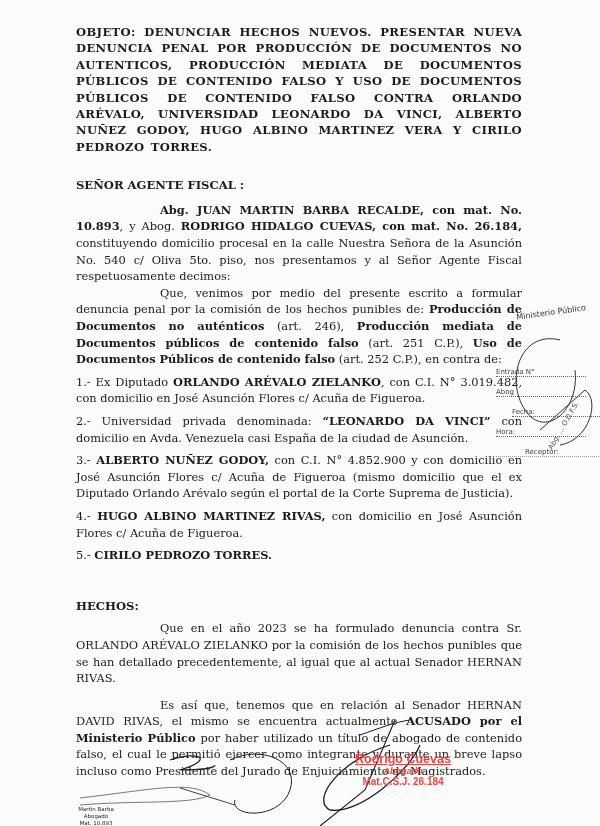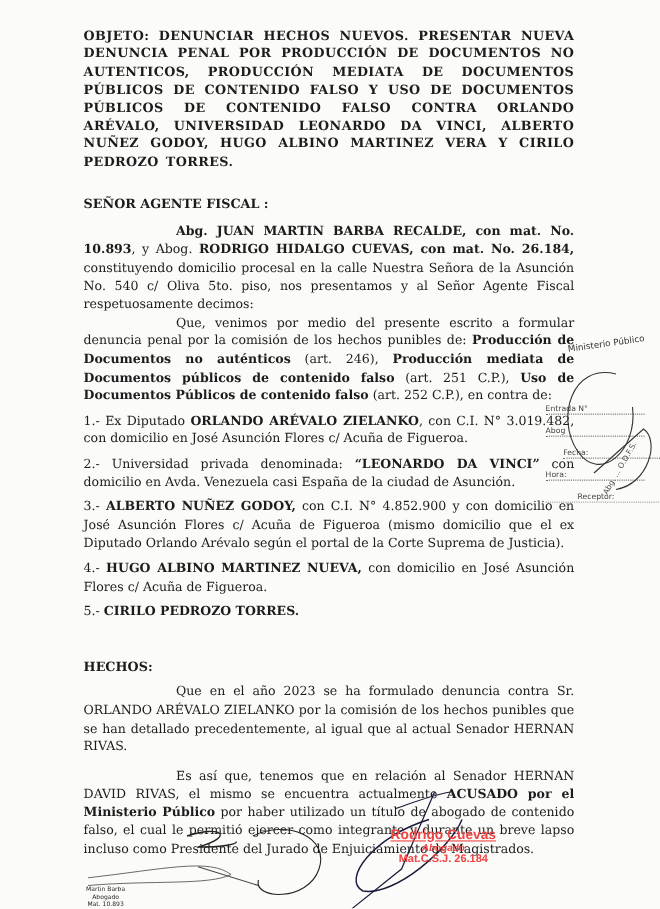--- a/index.html
+++ b/index.html
@@ -48,21 +48,21 @@
 
     <div class="salutation">SEÑOR AGENTE FISCAL :</div>
 
     <p class="intro"><b>Abg. JUAN MARTIN BARBA RECALDE, con mat. No. 10.893</b><span>, y Abog. </span><b>RODRIGO HIDALGO CUEVAS, con mat. No. 26.184,</b><span> constituyendo domicilio procesal en la calle Nuestra Señora de la Asunción No. 540 c/ Oliva 5to. piso, nos presentamos y al Señor Agente Fiscal respetuosamente decimos:</span></p>
 
     <p class="que"><span>Que, venimos por medio del presente escrito a formular denuncia penal por la comisión de los hechos punibles de: </span><b>Producción de Documentos no auténticos</b><span> (art. 246), </span><b>Producción mediata de Documentos públicos de contenido falso</b><span> (art. 251 C.P.), </span><b>Uso de Documentos Públicos de contenido falso</b><span> (art. 252 C.P.), en contra de:</span></p>
 
     <p class="item"><span>1.- Ex Diputado </span><b>ORLANDO ARÉVALO ZIELANKO</b><span>, con C.I. N° 3.019.482, con domicilio en José Asunción Flores c/ Acuña de Figueroa.</span></p>
     <p class="item"><span>2.- Universidad privada denominada: </span><b>“LEONARDO DA VINCI”</b><span> con domicilio en Avda. Venezuela casi España de la ciudad de Asunción.</span></p>
     <p class="item"><span>3.- </span><b>ALBERTO NUÑEZ GODOY,</b><span> con C.I. N° 4.852.900 y con domicilio en José Asunción Flores c/ Acuña de Figueroa (mismo domicilio que el ex Diputado Orlando Arévalo según el portal de la Corte Suprema de Justicia).</span></p>
-    <p class="item"><span>4.- </span><b>HUGO ALBINO MARTINEZ NUEVA,</b><span> con domicilio en José Asunción Flores c/ Acuña de Figueroa.</span></p>
+    <p class="item"><span>4.- </span><b>HUGO ALBINO MARTINEZ RIVAS,</b><span> con domicilio en José Asunción Flores c/ Acuña de Figueroa.</span></p>
     <p class="item"><span>5.- </span><b>CIRILO PEDROZO TORRES.</b><span></span></p>
 
     <div class="hechos-title">HECHOS:</div>
     <p class="h1">Que en el año 2023 se ha formulado denuncia contra Sr. ORLANDO ARÉVALO ZIELANKO por la comisión de los hechos punibles que se han detallado precedentemente, al igual que al actual Senador HERNAN RIVAS.</p>
     <p class="h2"><span>Es así que, tenemos que en relación al Senador HERNAN DAVID RIVAS, el mismo se encuentra actualmente </span><b>ACUSADO por el Ministerio Público</b><span> por haber utilizado un título de abogado de contenido falso, el cual le permitió ejercer como integrante y durante un breve lapso incluso como Presidente del Jurado de Enjuiciamiento de Magistrados.</span></p>
   </div>
 
   <div class="stamp">
     <div class="stamp-title">Ministerio Público</div>
     <div class="stamp-field" style="left:0;top:68px;">Entrada N°</div>

